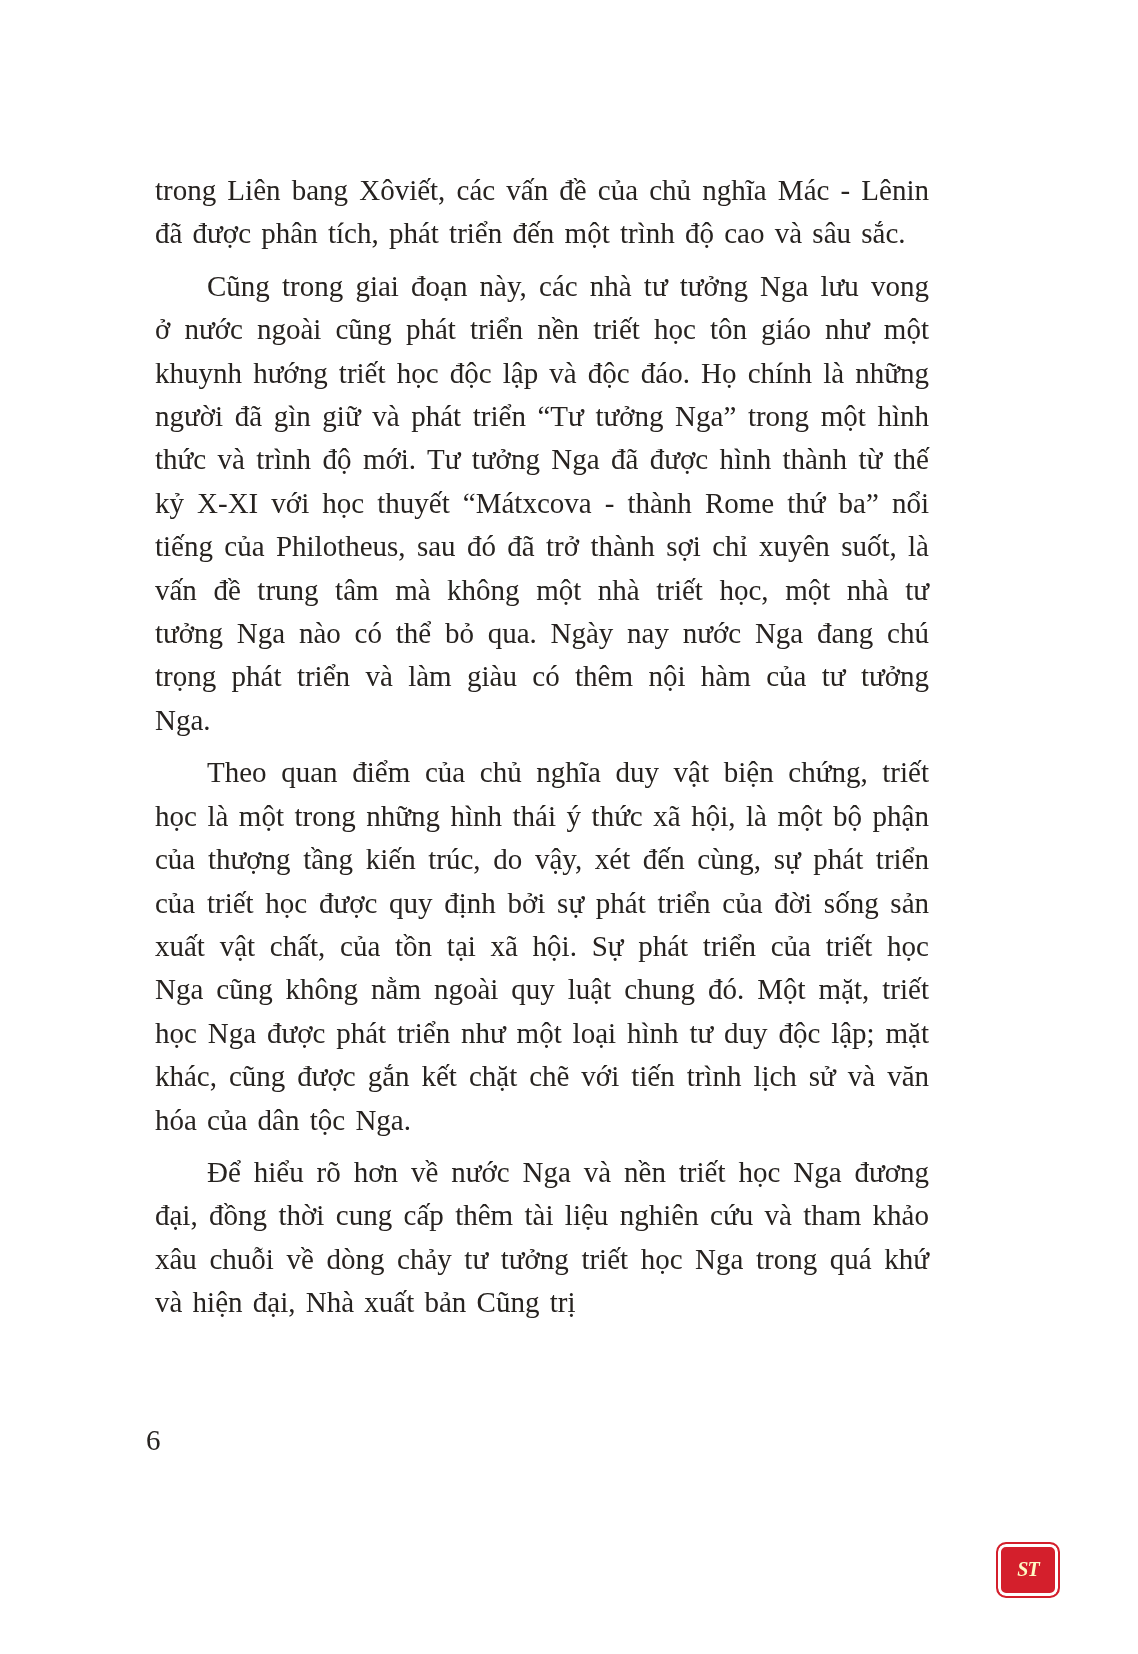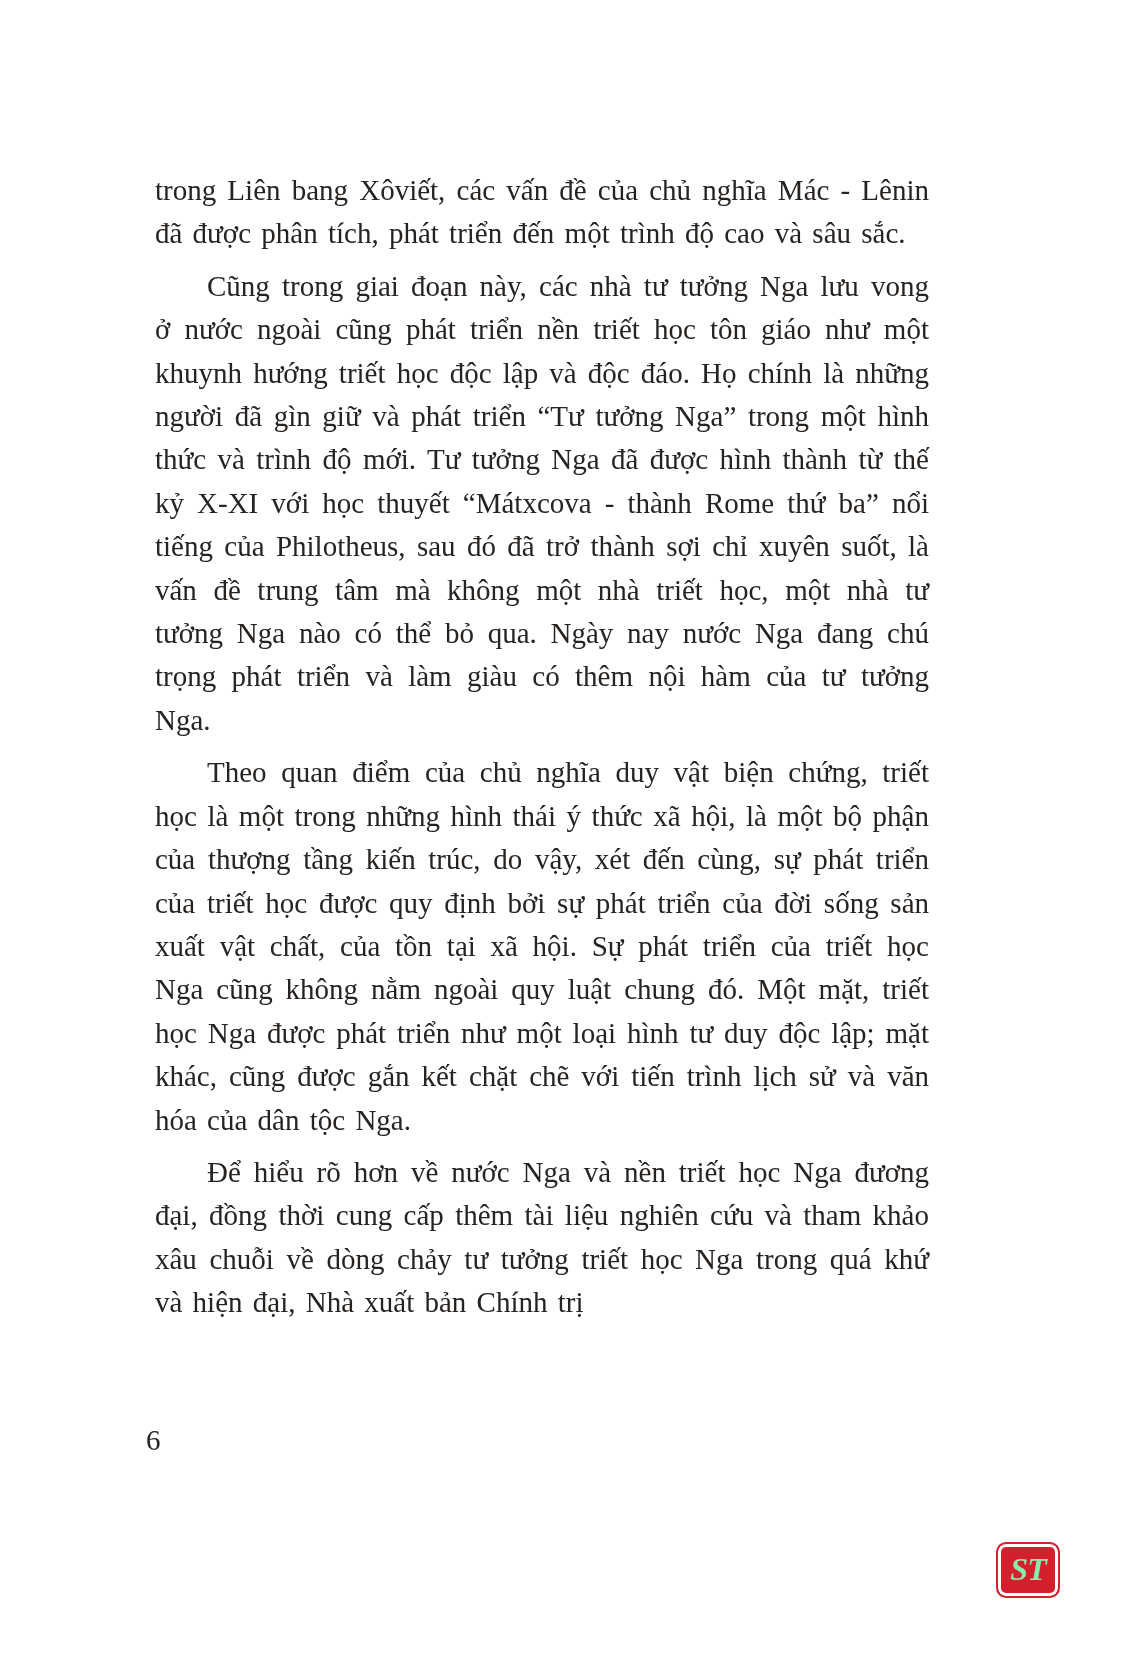--- a/index.html
+++ b/index.html
@@ -55,36 +55,36 @@
     border-radius: 10px;
     box-shadow: inset 0 0 0 3px #ffffff;
     display: flex;
     align-items: center;
     justify-content: center;
   }
   .publisher-logo .logo-text {
     font-family: "Liberation Serif", serif;
     font-style: italic;
     font-weight: bold;
-    font-size: 32px;
-    color: #86efac;
+    font-size: 20px;
+    color: #fef9c3;
     letter-spacing: -1px;
     transform: translateY(-1px);
   }
 </style>
 </head>
 <body>
 
 <div class="page">
 
   <div class="text-block">
     <p class="no-indent">trong Liên bang Xôviết, các vấn đề của chủ nghĩa Mác - Lênin đã được phân tích, phát triển đến một trình độ cao và sâu sắc.</p>
     <p>Cũng trong giai đoạn này, các nhà tư tưởng Nga lưu vong ở nước ngoài cũng phát triển nền triết học tôn giáo như một khuynh hướng triết học độc lập và độc đáo. Họ chính là những người đã gìn giữ và phát triển “Tư tưởng Nga” trong một hình thức và trình độ mới. Tư tưởng Nga đã được hình thành từ thế kỷ X-XI với học thuyết “Mátxcova - thành Rome thứ ba” nổi tiếng của Philotheus, sau đó đã trở thành sợi chỉ xuyên suốt, là vấn đề trung tâm mà không một nhà triết học, một nhà tư tưởng Nga nào có thể bỏ qua. Ngày nay nước Nga đang chú trọng phát triển và làm giàu có thêm nội hàm của tư tưởng Nga.</p>
     <p>Theo quan điểm của chủ nghĩa duy vật biện chứng, triết học là một trong những hình thái ý thức xã hội, là một bộ phận của thượng tầng kiến trúc, do vậy, xét đến cùng, sự phát triển của triết học được quy định bởi sự phát triển của đời sống sản xuất vật chất, của tồn tại xã hội. Sự phát triển của triết học Nga cũng không nằm ngoài quy luật chung đó. Một mặt, triết học Nga được phát triển như một loại hình tư duy độc lập; mặt khác, cũng được gắn kết chặt chẽ với tiến trình lịch sử và văn hóa của dân tộc Nga.</p>
-    <p>Để hiểu rõ hơn về nước Nga và nền triết học Nga đương đại, đồng thời cung cấp thêm tài liệu nghiên cứu và tham khảo xâu chuỗi về dòng chảy tư tưởng triết học Nga trong quá khứ và hiện đại, Nhà xuất bản Chính trị</p>
+    <p>Để hiểu rõ hơn về nước Nga và nền triết học Nga đương đại, đồng thời cung cấp thêm tài liệu nghiên cứu và tham khảo xâu chuỗi về dòng chảy tư tưởng triết học Nga trong quá khứ và hiện đại, Nhà xuất bản Cũng trị</p>
   </div>
 
   <span class="page-number">6</span>
 
   <div class="publisher-logo">
     <span class="logo-text">ST</span>
   </div>
 
 </div>
 

